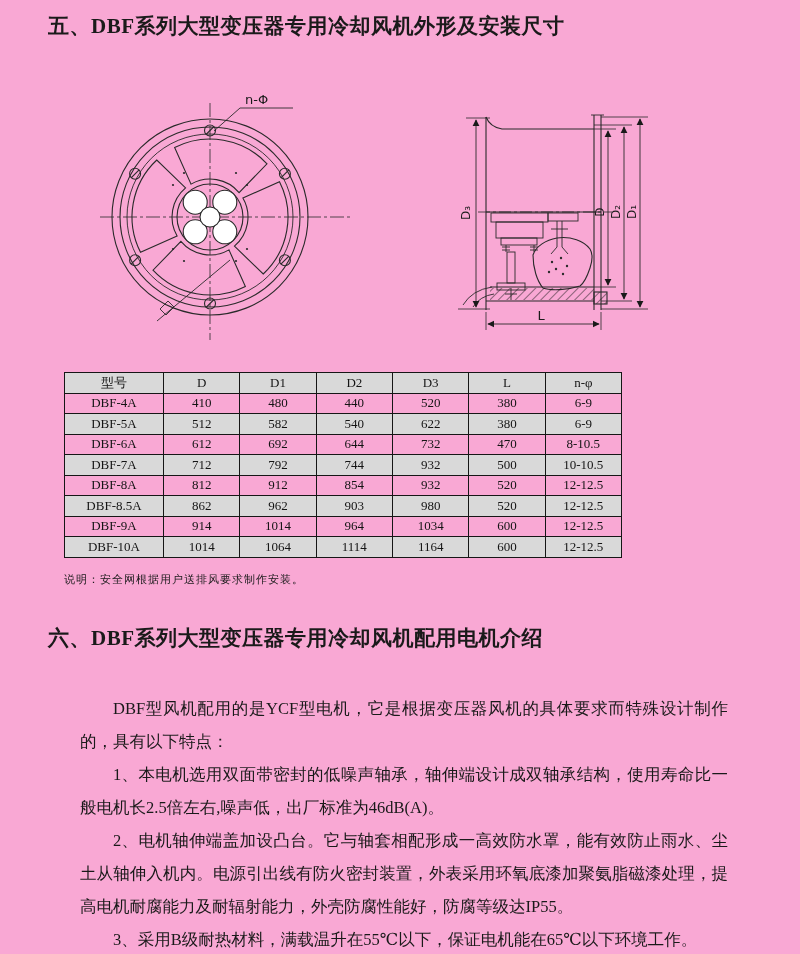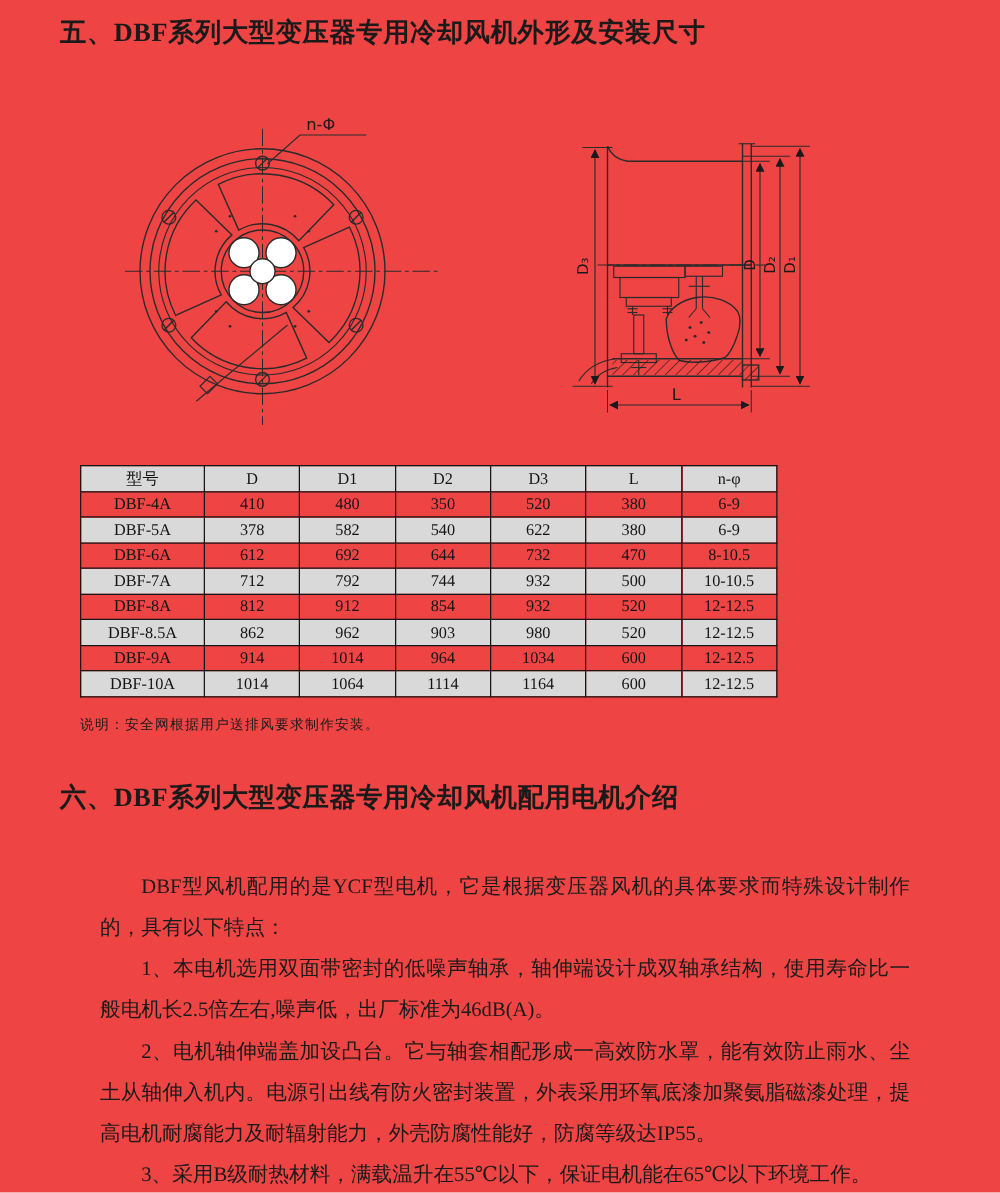--- a/index.html
+++ b/index.html
@@ -1,17 +1,17 @@
 <!DOCTYPE html>
 <html><head>
 <meta charset="utf-8">
 <style>
   html,body{margin:0;padding:0;background:#ffffff;}
   .page{
-    position:relative;width:800px;height:954px;background:#ef4444;
+    position:relative;width:800px;height:954px;background:#f9a8d4;
     font-family:"Liberation Serif","DejaVu Serif",serif;color:#1a1a1a;overflow:hidden;
   }
   .heading{
     position:absolute;left:48px;font-size:21px;font-weight:bold;
     letter-spacing:0.5px;white-space:nowrap;
   }
   #heading5{top:12px;}
   #heading6{top:624px;}
   #drawings{position:absolute;left:0;top:0;width:800px;height:360px;}
   svg text{font-family:"DejaVu Sans",sans-serif;fill:#1a1a1a;}
@@ -215,28 +215,28 @@
       <th>D1</th>
       <th>D2</th>
       <th>D3</th>
       <th>L</th>
       <th>n-φ</th>
     </tr>
     <tr>
       <td>DBF-4A</td>
       <td>410</td>
       <td>480</td>
-      <td>350</td>
+      <td>440</td>
       <td>520</td>
       <td>380</td>
       <td>6-9</td>
     </tr>
     <tr class="shade">
       <td>DBF-5A</td>
-      <td>378</td>
+      <td>512</td>
       <td>582</td>
       <td>540</td>
       <td>622</td>
       <td>380</td>
       <td>6-9</td>
     </tr>
     <tr>
       <td>DBF-6A</td>
       <td>612</td>
       <td>692</td>

